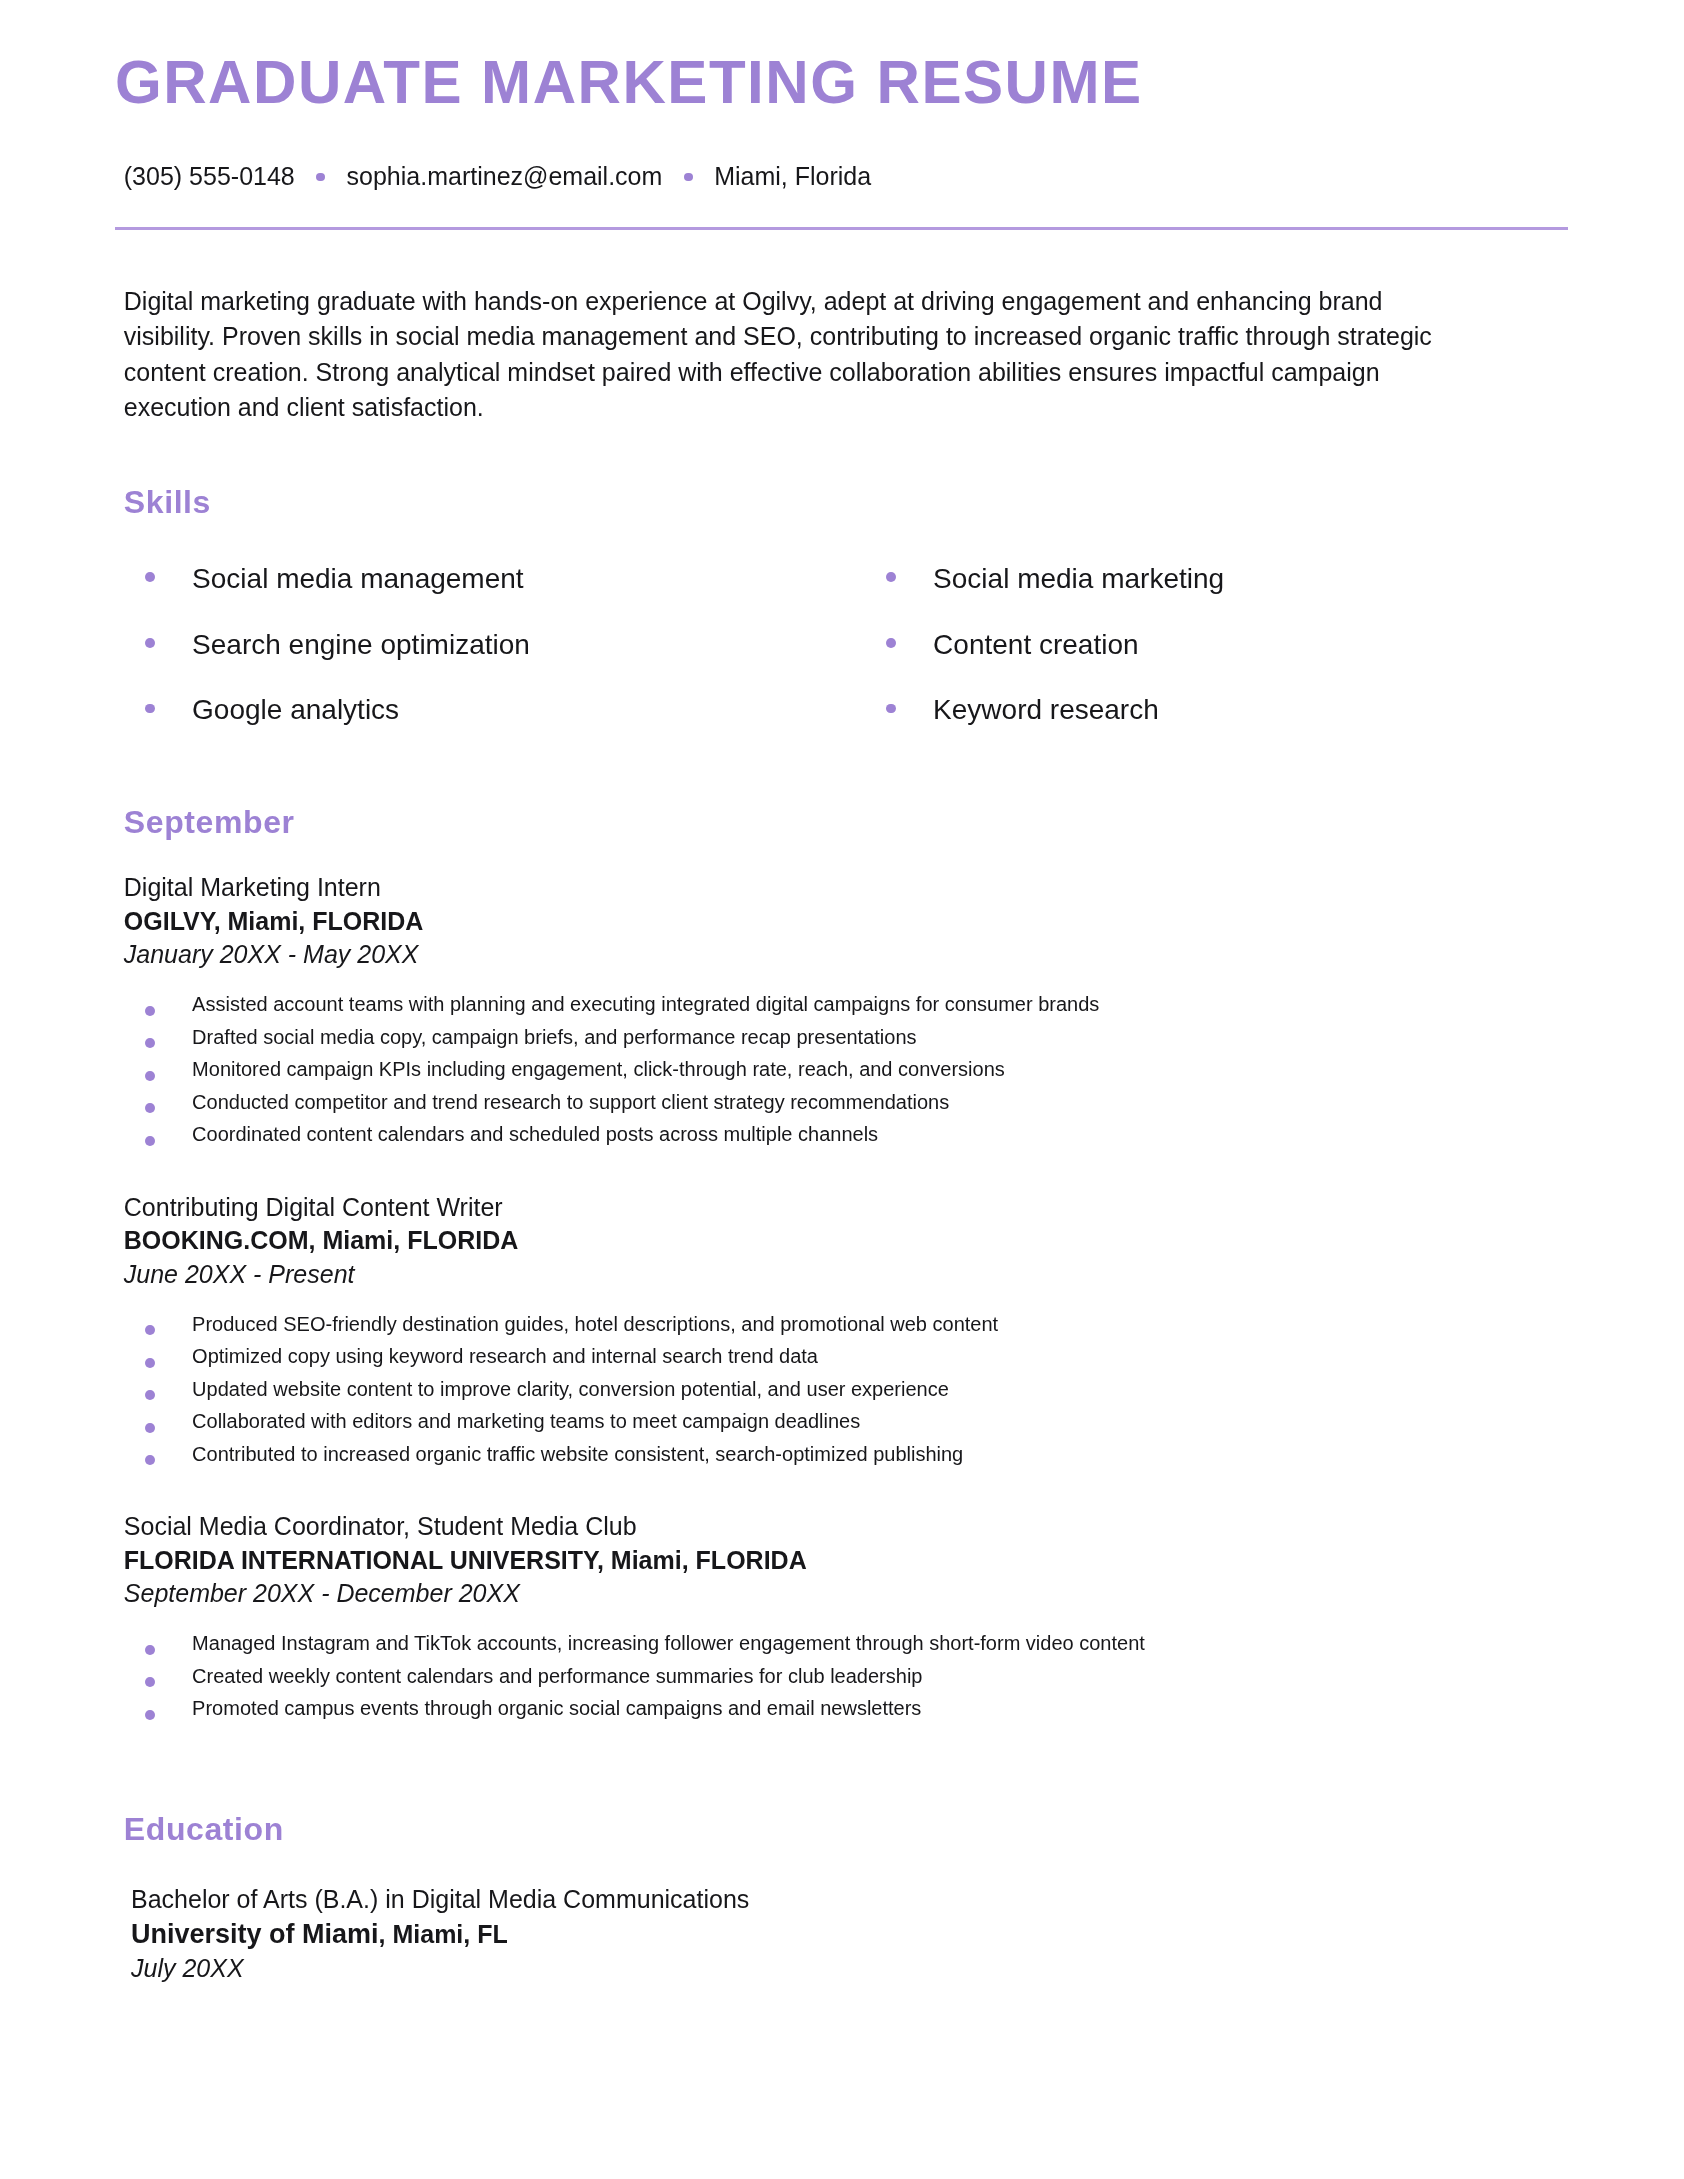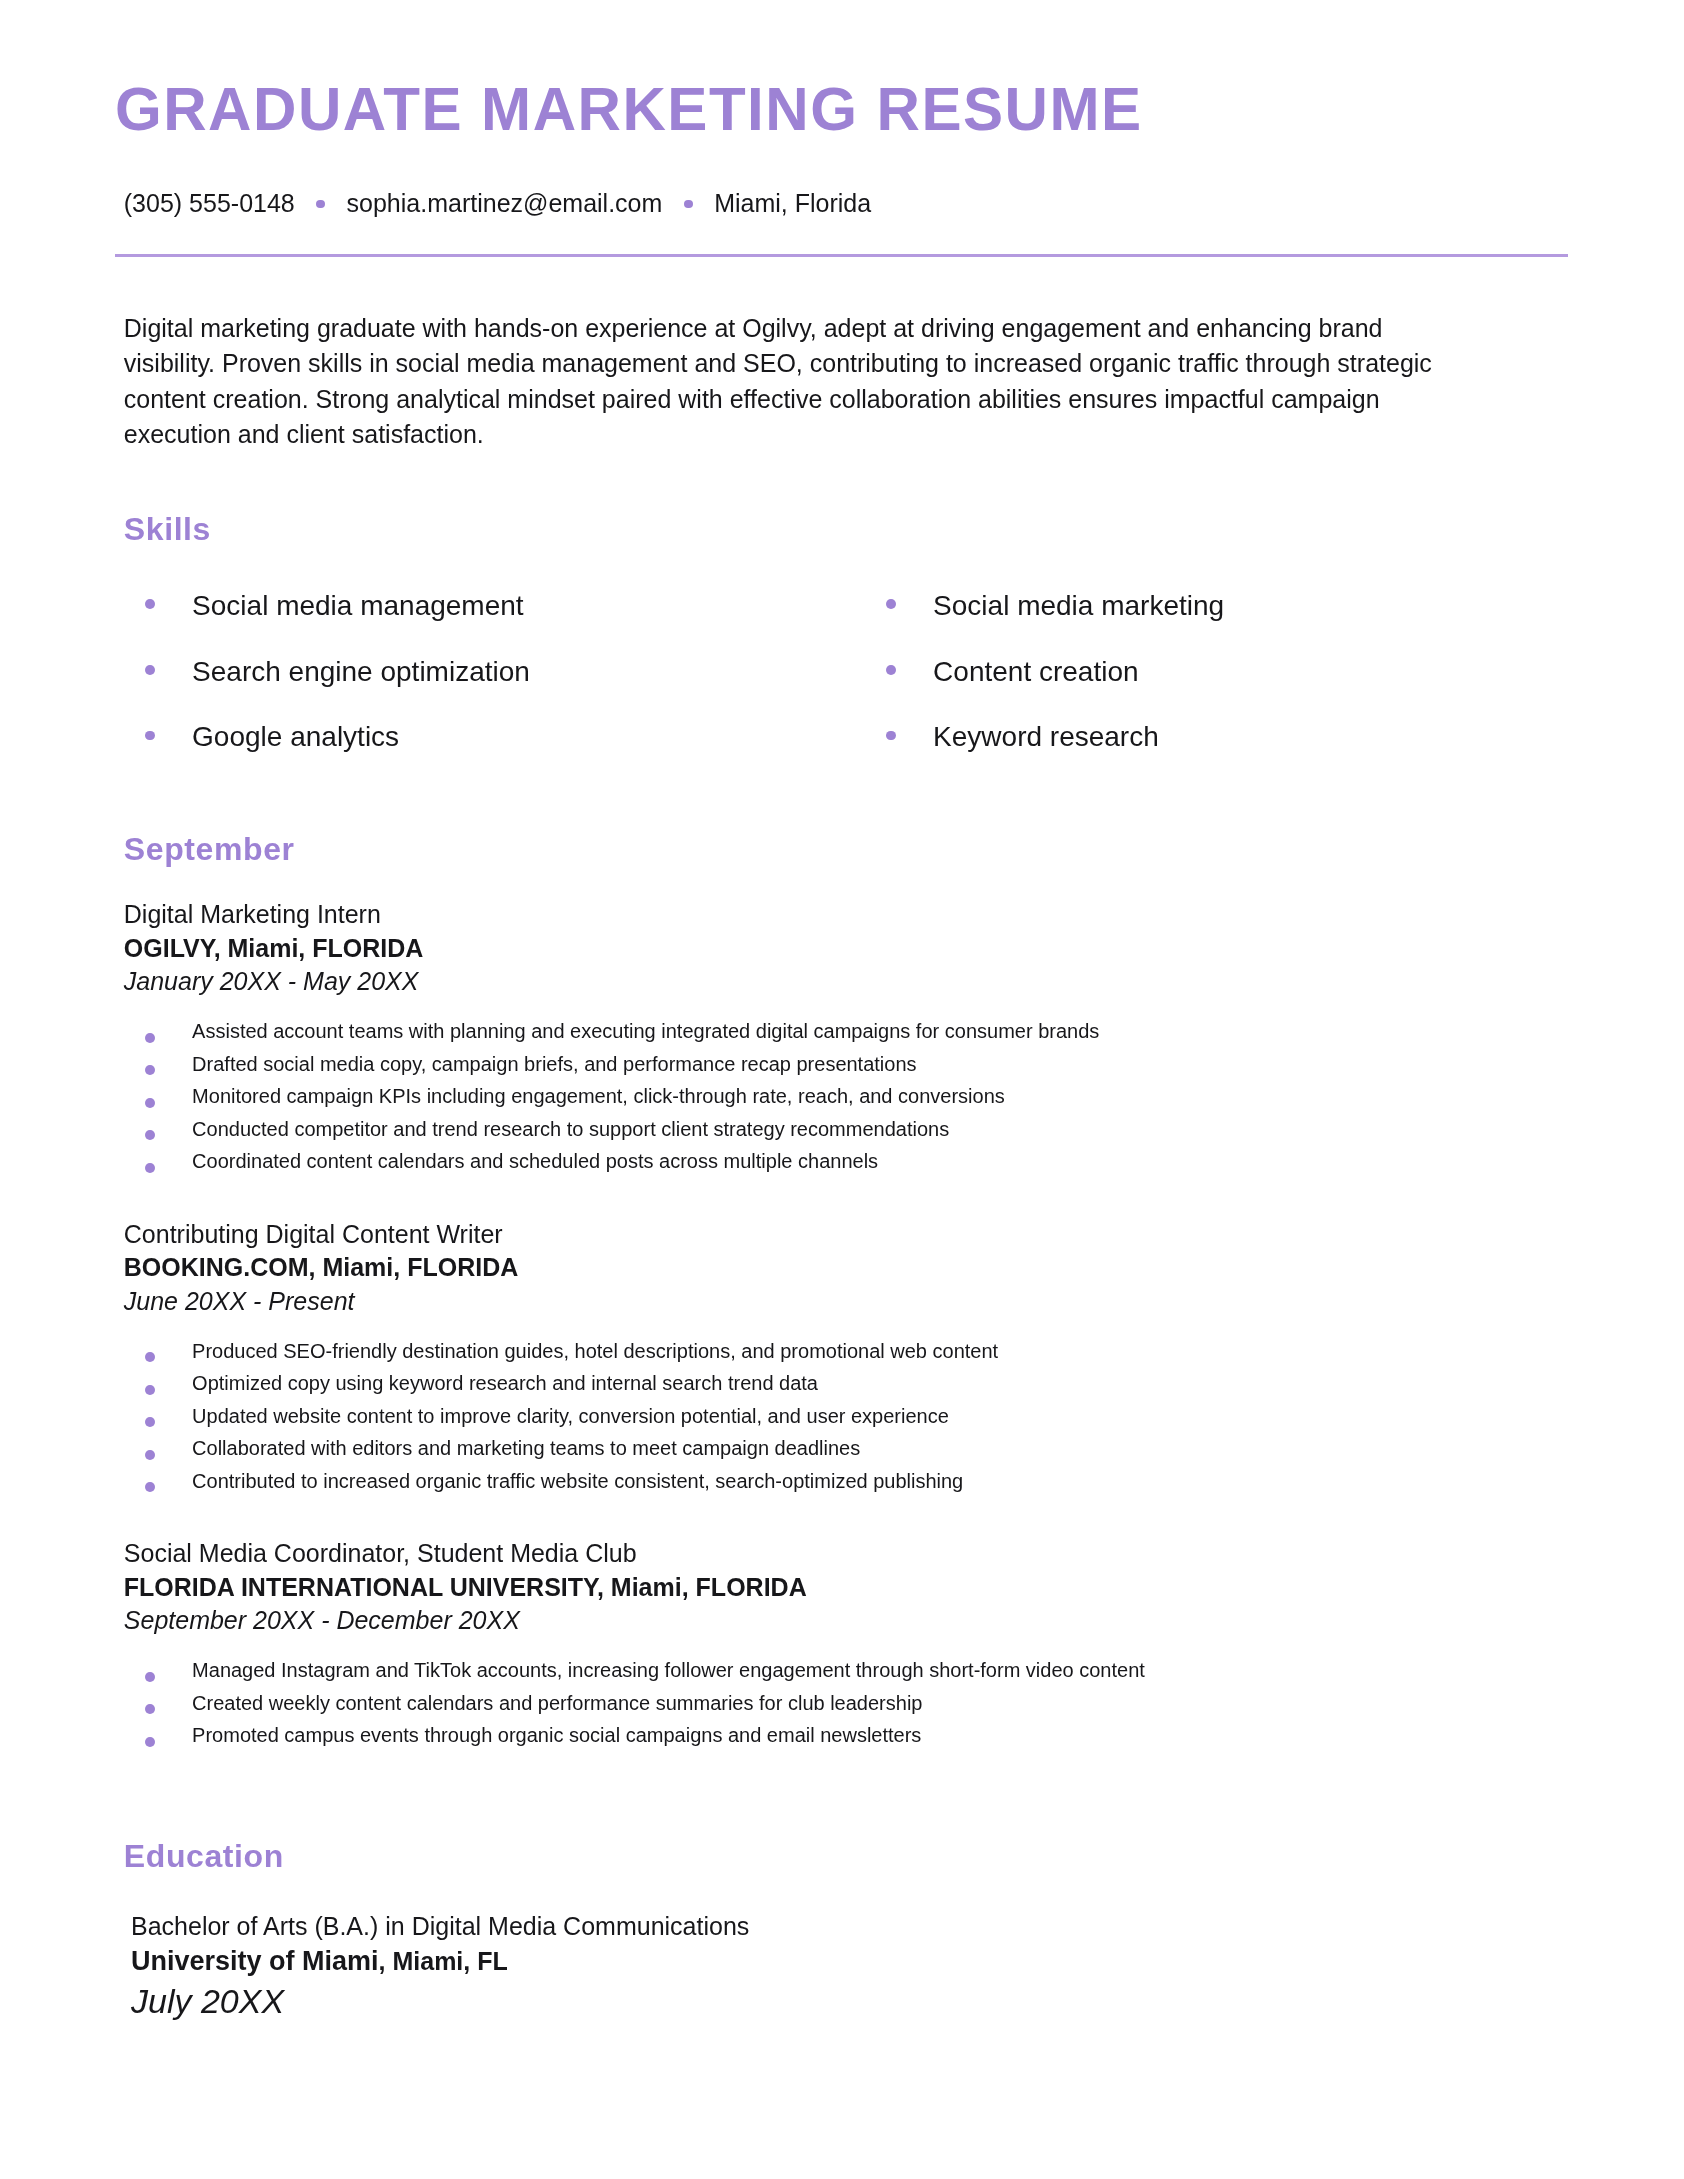--- a/index.html
+++ b/index.html
@@ -12,21 +12,21 @@
     min-height: 2180px;
     font-family: "Liberation Sans", sans-serif;
     color: #17171a;
     -webkit-font-smoothing: antialiased;
   }
 
   .page {
     width: 1564px;
     min-height: 2180px;
     box-sizing: border-box;
-    padding: 76px 107px 39px 115px;
+    padding: 49px 107px 39px 115px;
     background: #ffffff;
     position: relative;
   }
 
   
   .resume-title {
     font-size: 62px;
     font-weight: 700;
     letter-spacing: 1.5px;
     color: #9d82d4;
@@ -184,21 +184,21 @@
   }
   .edu-school .school-name {
     font-weight: 700;
     font-size: 27px;
   }
   .edu-school .school-loc {
     font-weight: 700;
     font-size: 25px;
   }
   .edu-date {
-    font-size: 34px;
+    font-size: 25px;
     font-style: italic;
     line-height: 1.34;
     color: #17171a;
   }
 </style>
 </head>
 <body>
 
 <div class="page">
 

